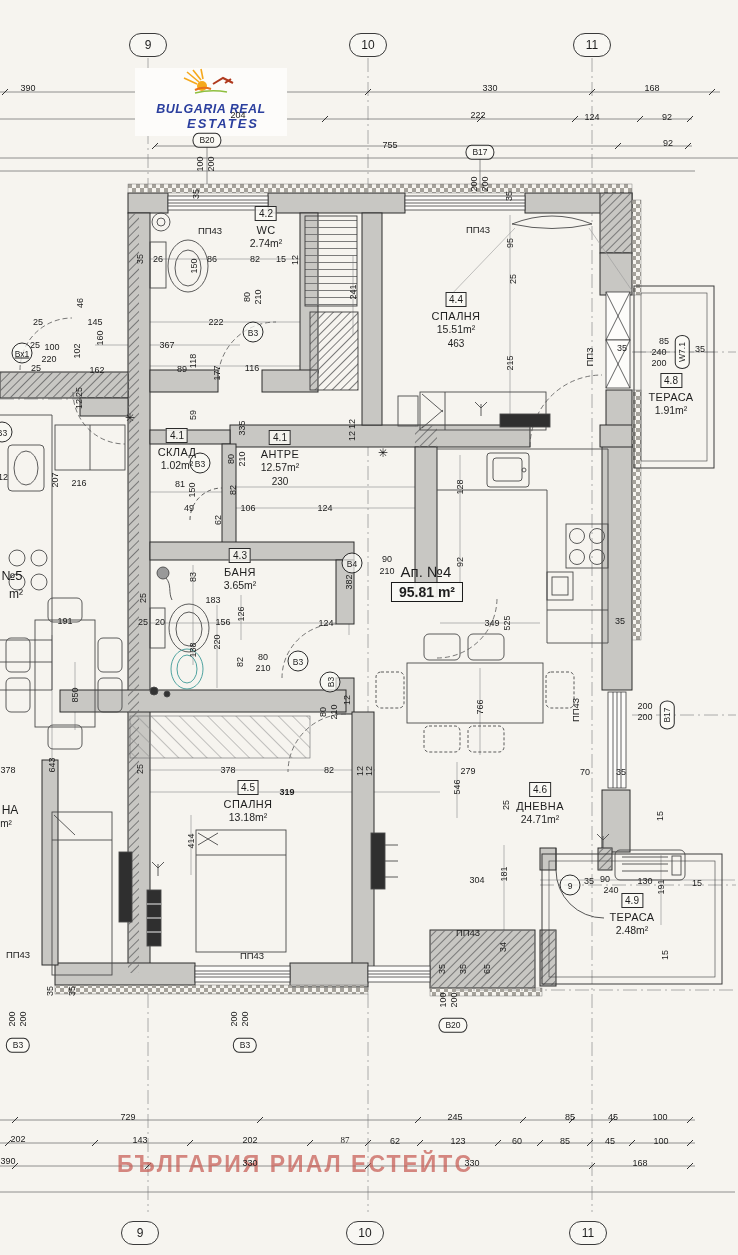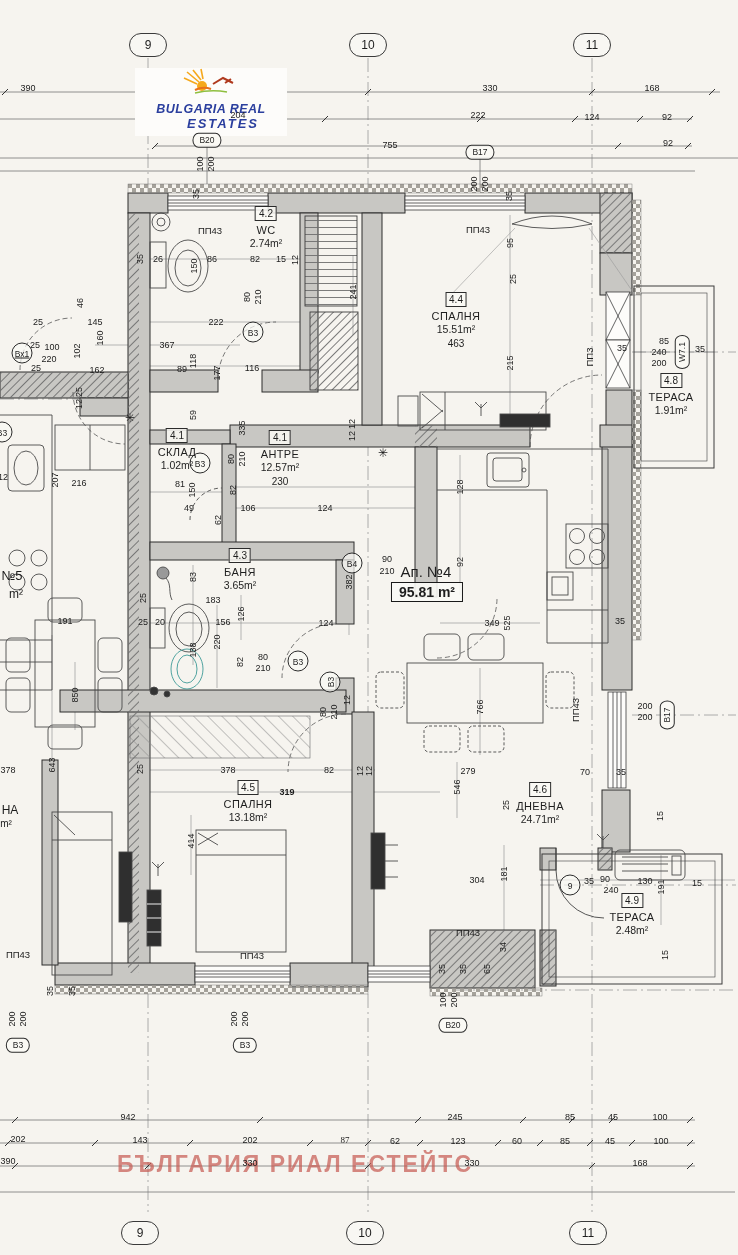--- a/index.html
+++ b/index.html
@@ -457,21 +457,21 @@
     <div class="dim" style="left: 72px; top: 991px; transform: translate(-50%, -50%) rotate(-90deg);">35</div>
     <div class="dim" style="left: 442px; top: 969px; transform: translate(-50%, -50%) rotate(-90deg);">35</div>
     <div class="dim" style="left: 463px; top: 969px; transform: translate(-50%, -50%) rotate(-90deg);">35</div>
     <div class="dim" style="left: 487px; top: 969px; transform: translate(-50%, -50%) rotate(-90deg);">65</div>
     <div class="dim" style="left: 12px; top: 1019px; transform: translate(-50%, -50%) rotate(-90deg);">200</div>
     <div class="dim" style="left: 23px; top: 1019px; transform: translate(-50%, -50%) rotate(-90deg);">200</div>
     <div class="dim" style="left: 234px; top: 1019px; transform: translate(-50%, -50%) rotate(-90deg);">200</div>
     <div class="dim" style="left: 245px; top: 1019px; transform: translate(-50%, -50%) rotate(-90deg);">200</div>
     <div class="dim" style="left: 443px; top: 1000px; transform: translate(-50%, -50%) rotate(-90deg);">100</div>
     <div class="dim" style="left: 454px; top: 1000px; transform: translate(-50%, -50%) rotate(-90deg);">200</div>
-    <div class="dim" style="left: 128px; top: 1117px;">942</div>
+    <div class="dim" style="left: 128px; top: 1117px;">729</div>
     <div class="dim" style="left: 455px; top: 1117px;">245</div>
     <div class="dim" style="left: 570px; top: 1117px;">85</div>
     <div class="dim" style="left: 613px; top: 1117px;">45</div>
     <div class="dim" style="left: 660px; top: 1117px;">100</div>
     <div class="dim" style="left: 18px; top: 1139px;">202</div>
     <div class="dim" style="left: 140px; top: 1140px;">143</div>
     <div class="dim" style="left: 250px; top: 1140px;">202</div>
     <div class="dim" style="left: 345px; top: 1140px; font-family: Liberation Serif, serif;">87</div>
     <div class="dim" style="left: 395px; top: 1141px;">62</div>
     <div class="dim" style="left: 458px; top: 1141px;">123</div>

